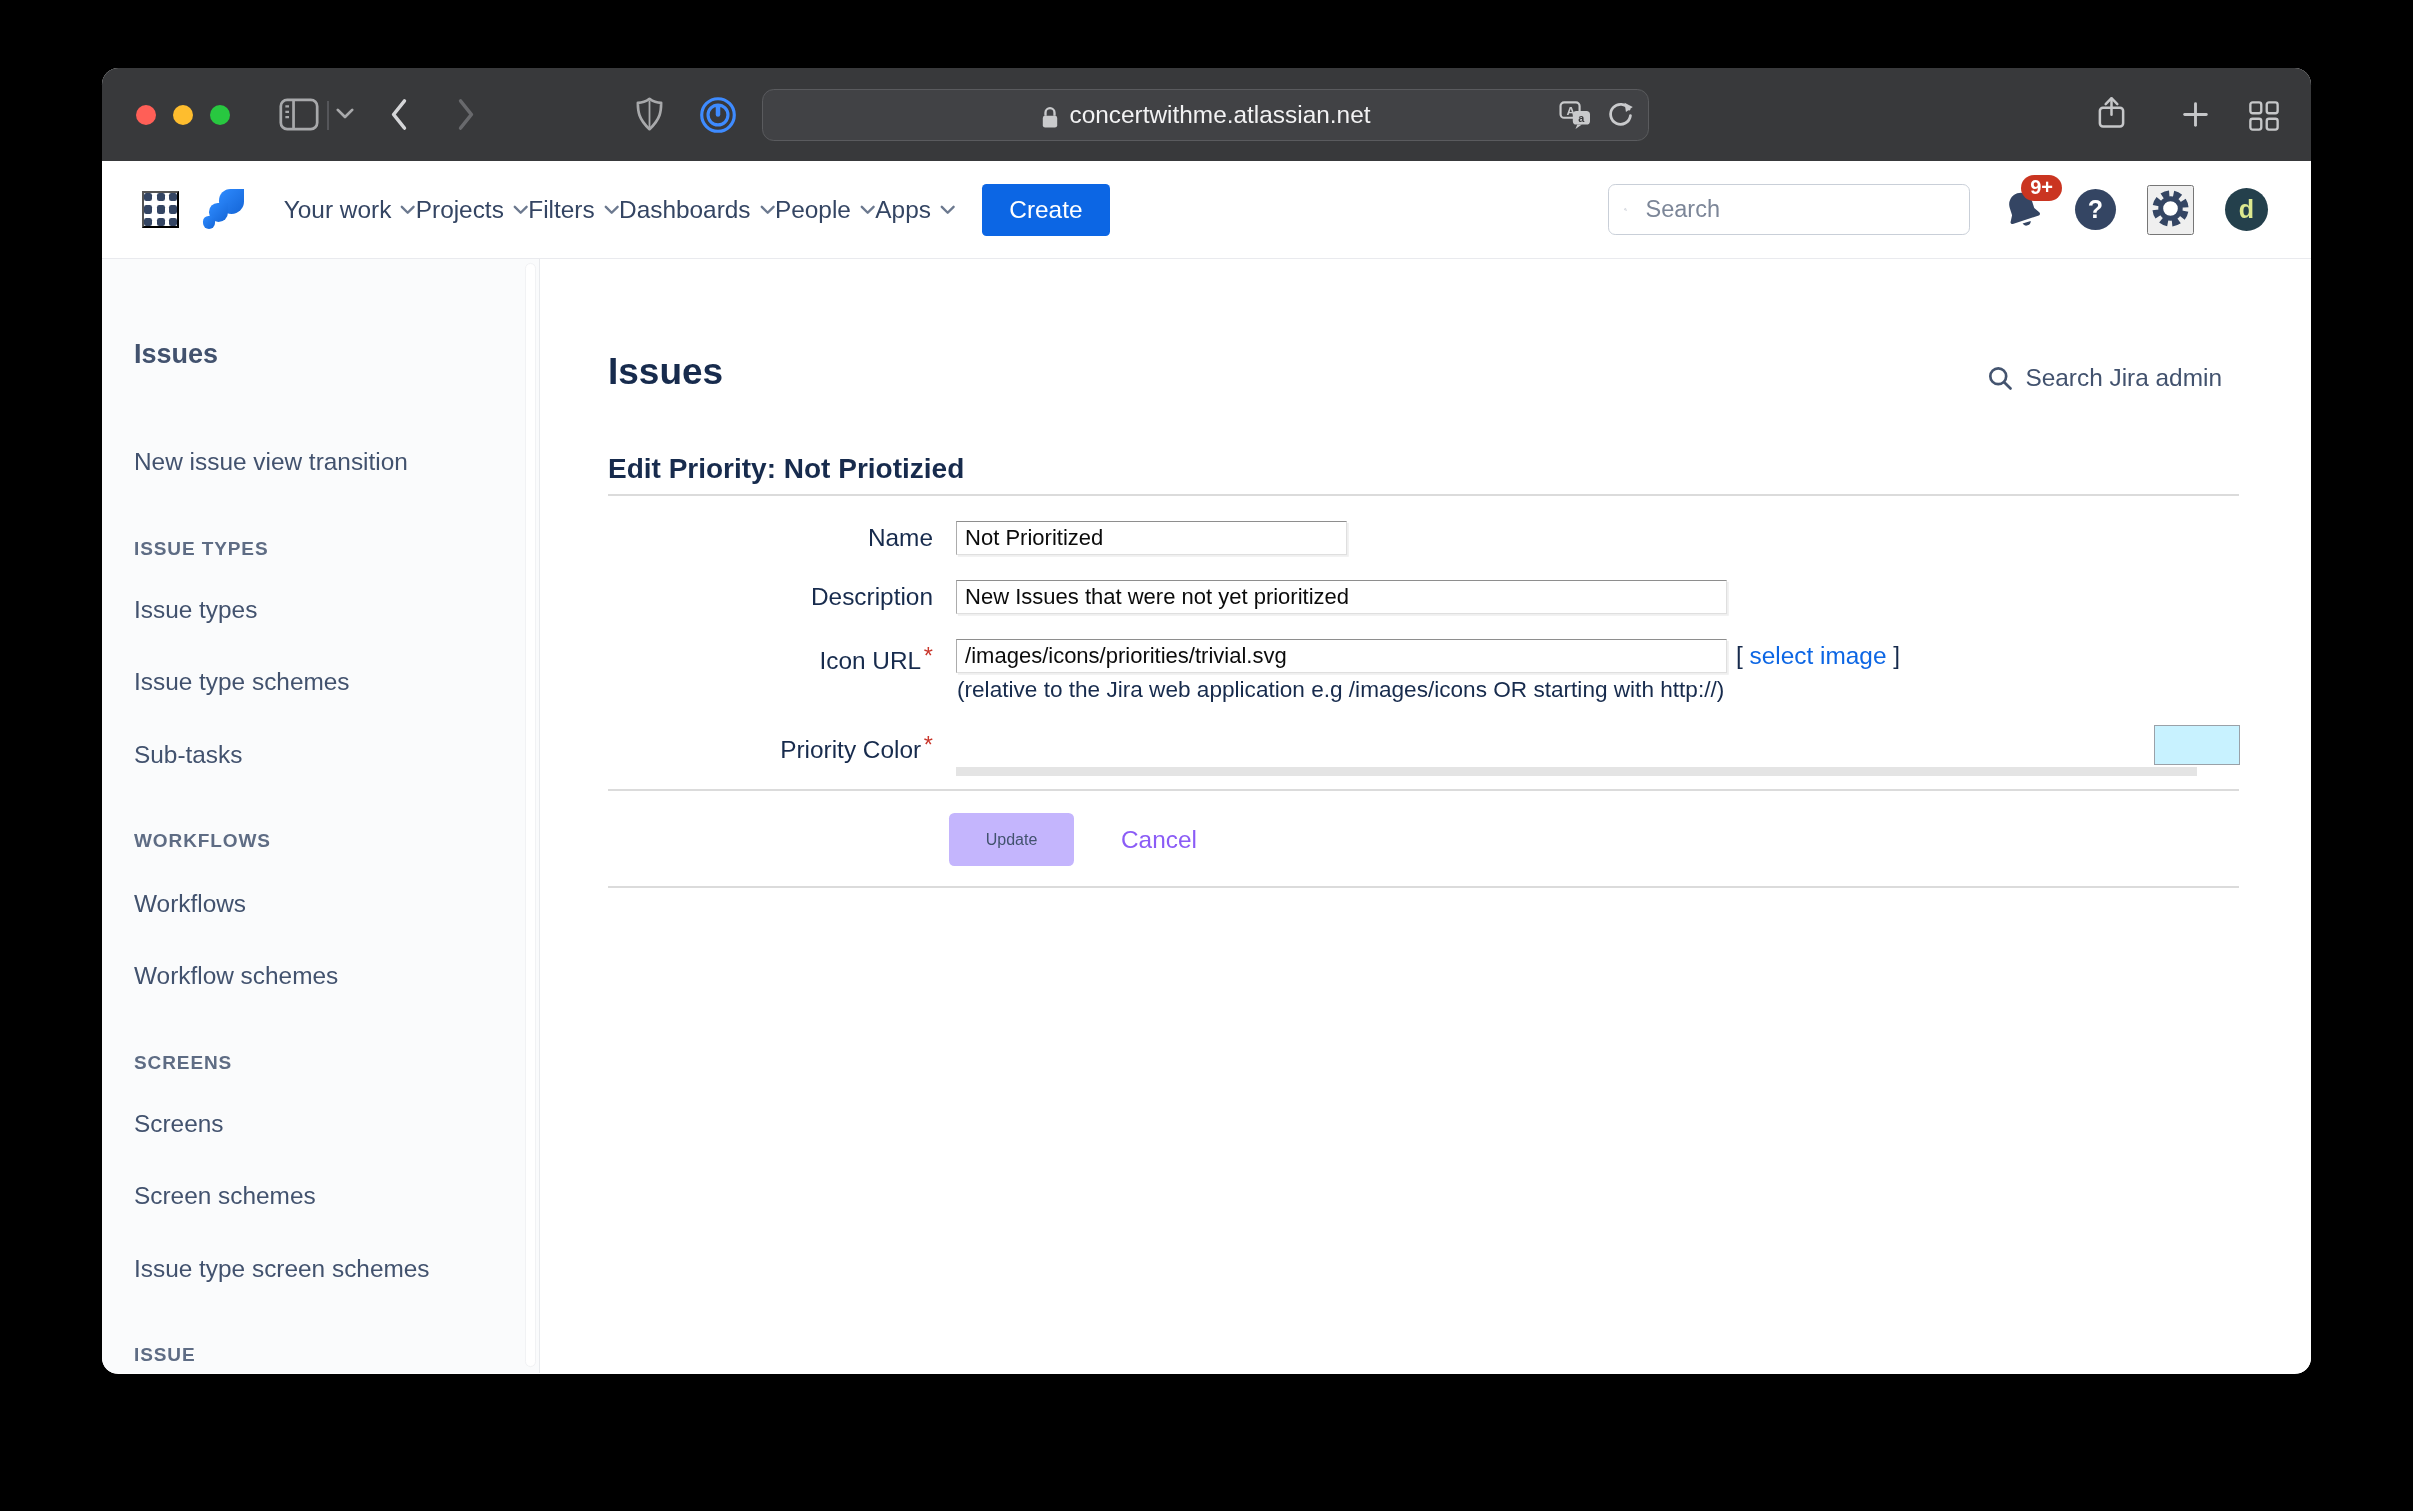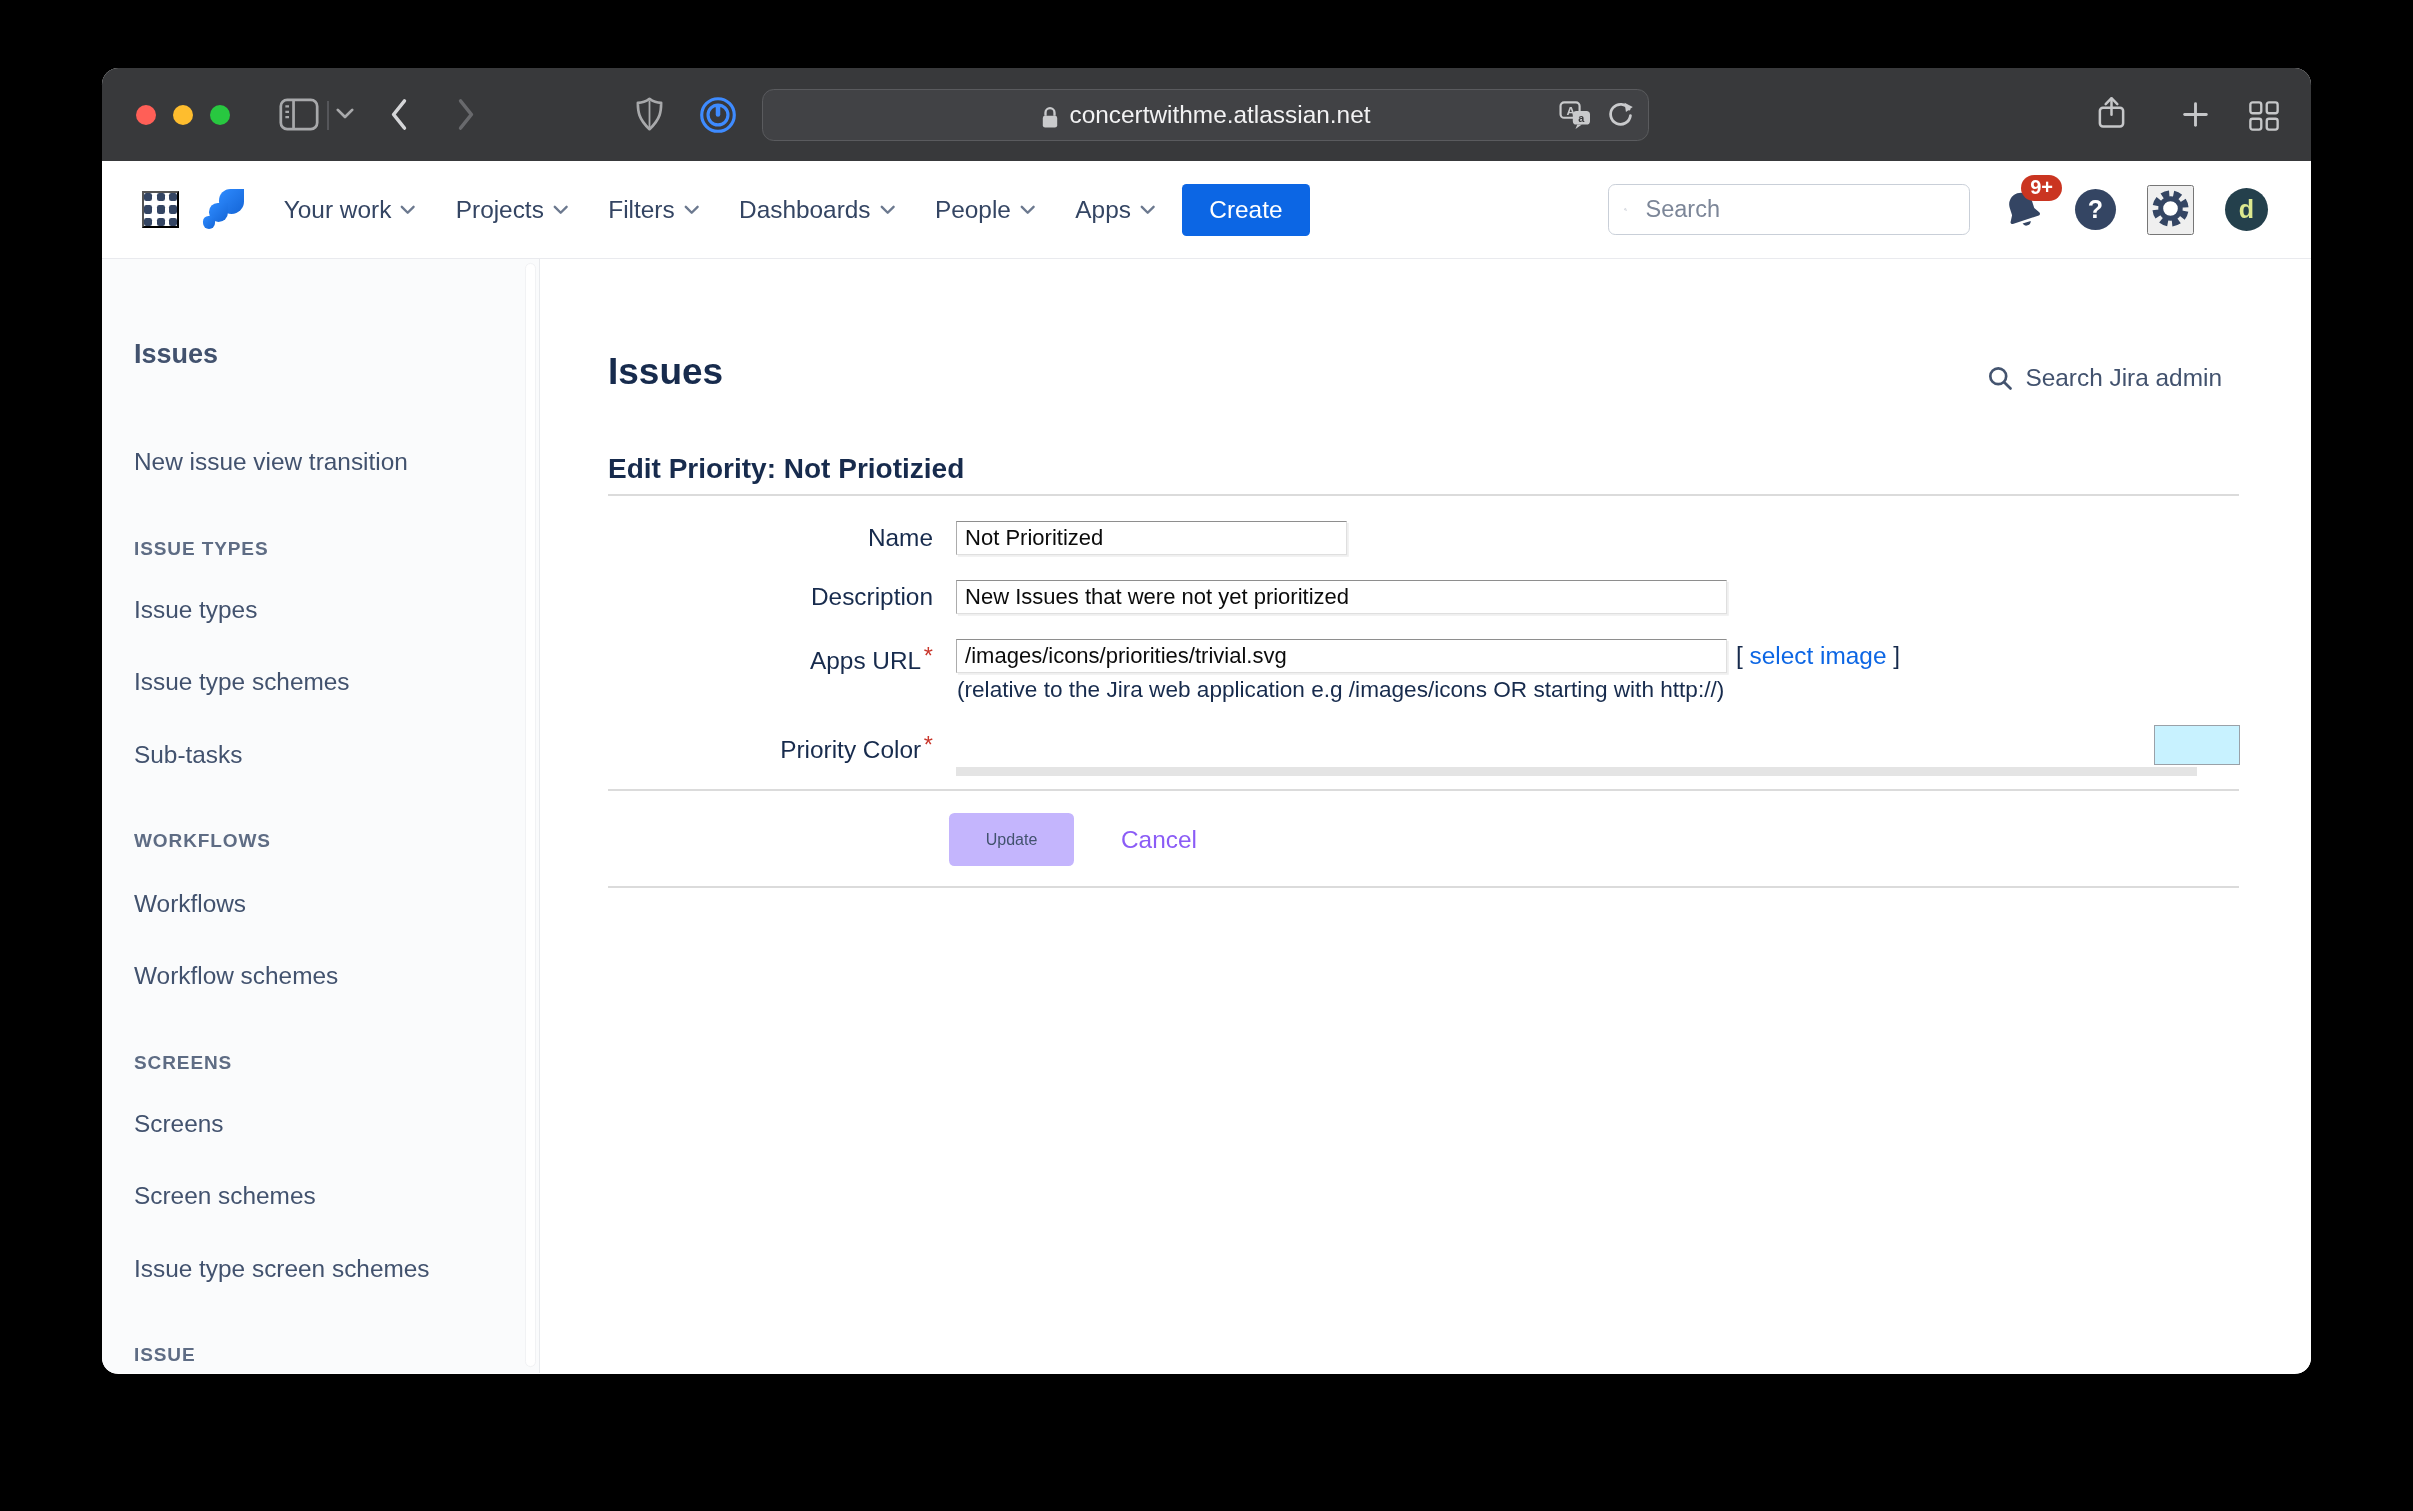--- a/index.html
+++ b/index.html
@@ -31,21 +31,21 @@
   .navbar { position:relative; height:98px; background:#fff; border-bottom:1.8px solid #E9EAEE;
             display:flex; align-items:center; padding:0 43px 0 40px; }
   .appgrid { display:grid; grid-template-columns:repeat(3,8.1px); grid-template-rows:repeat(3,8.1px); gap:4.5px; }
   .appgrid i { background:#344563; border-radius:2.3px; }
   .jira-logo { position:relative; width:43px; height:43px; margin-left:23.5px; }
   .sail { position:absolute; background:linear-gradient(135deg,#2E8BFF,#1465D6); border-radius:46% 0 50% 50%; }
   .sail.s1 { width:25px; height:25px; left:16.3px; top:0.9px; }
   .sail.s2 { width:19px; height:19px; left:6.3px; top:14.5px; }
   .sail.s3 { width:12.7px; height:12.7px; left:0; top:28px; }
 
-  .nav-items { display:flex; align-items:center; gap:40px; margin-left:38px; }
+  .nav-items { display:flex; align-items:center; margin-left:38px; }
   .nav-item { display:flex; align-items:center; gap:9px; font-size:24.4px; color:#344563; font-weight:500; cursor:pointer; }
   .create-btn { margin-left:27px; height:52px; padding:0 27px; border:none; border-radius:4.5px;
                 background:#0C66E4; color:#fff; font-size:24.4px; font-weight:500; font-family:inherit; cursor:pointer; }
 
   .nav-right { margin-left:auto; display:flex; align-items:center; gap:31px; }
   .searchbox { width:362px; height:51px; border:1.8px solid #C9CFD8; border-radius:7.2px;
                display:flex; align-items:center; gap:19px; padding:0 14.5px; background:#fff; }
   .searchbox input { border:none; outline:none; flex:1; font-size:23.5px; color:#333; font-family:inherit; background:transparent; }
   .searchbox input::placeholder { color:#7C8698; }
   .bell-wrap { position:relative; width:43px; height:43px; }
@@ -330,21 +330,21 @@
 
         <h2 class="form-title">Edit Priority: Not Priotizied</h2>
         <div class="rule rule1"></div>
 
         <label class="flabel lab-name">Name</label>
         <input class="tinput in-name" type="text" value="Not Prioritized" style="">
 
         <label class="flabel lab-desc">Description</label>
         <input class="tinput in-desc" type="text" value="New Issues that were not yet prioritized" style="">
 
-        <label class="flabel lab-icon"><span>Apps URL</span><span class="req">*</span></label>
+        <label class="flabel lab-icon"><span>Icon URL</span><span class="req">*</span></label>
         <input class="tinput in-icon" type="text" value="/images/icons/priorities/trivial.svg" style="">
         <div class="select-image"><span>[</span> <a>select image</a> <span>]</span></div>
         <div class="helper">(relative to the Jira web application e.g /images/icons OR starting with http://)</div>
 
         <label class="flabel lab-prio"><span>Priority Color</span><span class="req">*</span></label>
         <div class="graybar"></div>
         <div class="swatch" style="background-color: rgb(200, 242, 255);"></div>
 
         <div class="rule rule2"></div>
 

